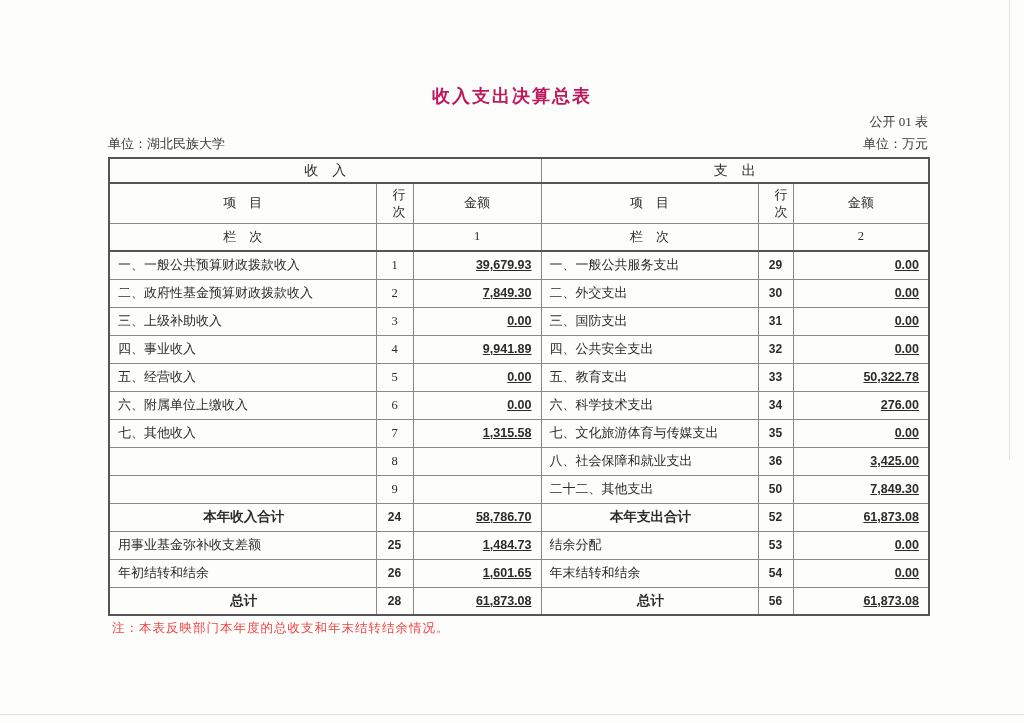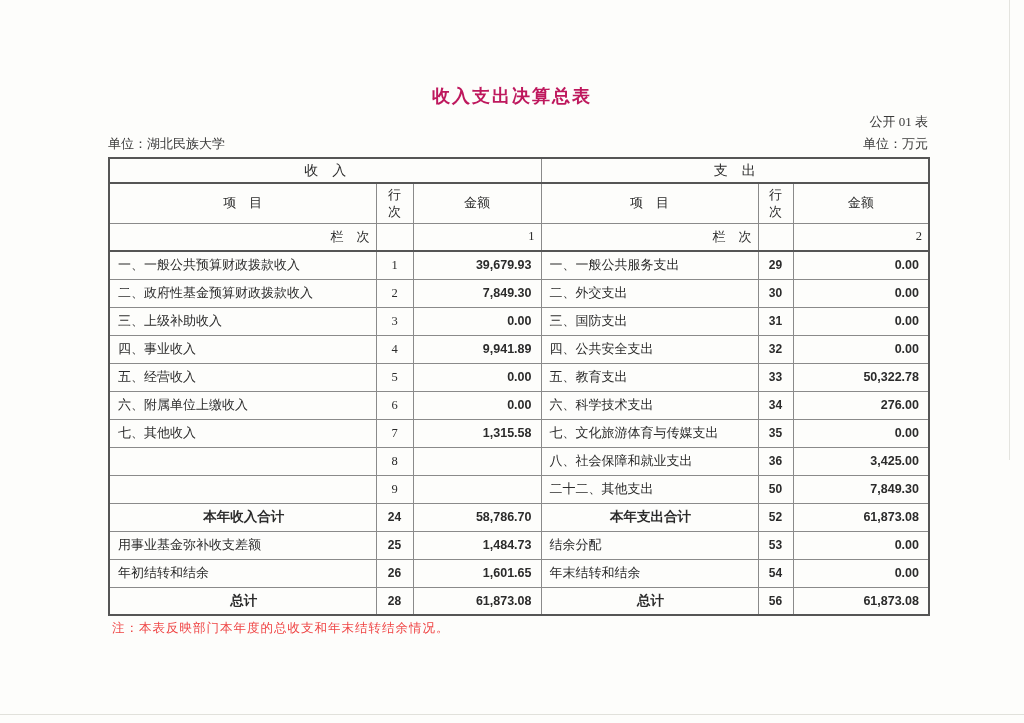--- a/index.html
+++ b/index.html
@@ -84,27 +84,27 @@
     border-bottom: 2px solid #555;
     font-size: 14px;
   }
 
   tr.colhead-row td { height: 40px; text-align: center; }
 
   td.line-head {
     line-height: 1.35;
     white-space: normal;
     word-break: break-all;
-    padding: 0 10px;
+    padding: 0 16px;
     font-size: 13px;
   }
 
   tr.lanci-row td {
     height: 28px;
-    text-align: right;
+    text-align: center;
     border-bottom: 2px solid #555;
   }
 
   tbody td { height: 28px; }
 
   td.item { text-align: left; padding-left: 8px; }
   td.item.emph { text-align: center; font-weight: bold; font-size: 13.5px; }
 
   td.line {
     text-align: center;
@@ -117,20 +117,21 @@
     font-weight: normal;
     font-size: 12.5px;
   }
 
   td.amt {
     text-align: right;
     padding-right: 9px;
     font-family: "Liberation Sans", "DejaVu Sans", sans-serif;
     font-weight: 600;
     font-size: 12.5px;
+    text-decoration: underline;
   }
 
   td.colnum {
     text-align: center;
     font-family: "Liberation Serif", "DejaVu Serif", serif;
     font-size: 12.5px;
   }
 
   .note {
     position: absolute;

